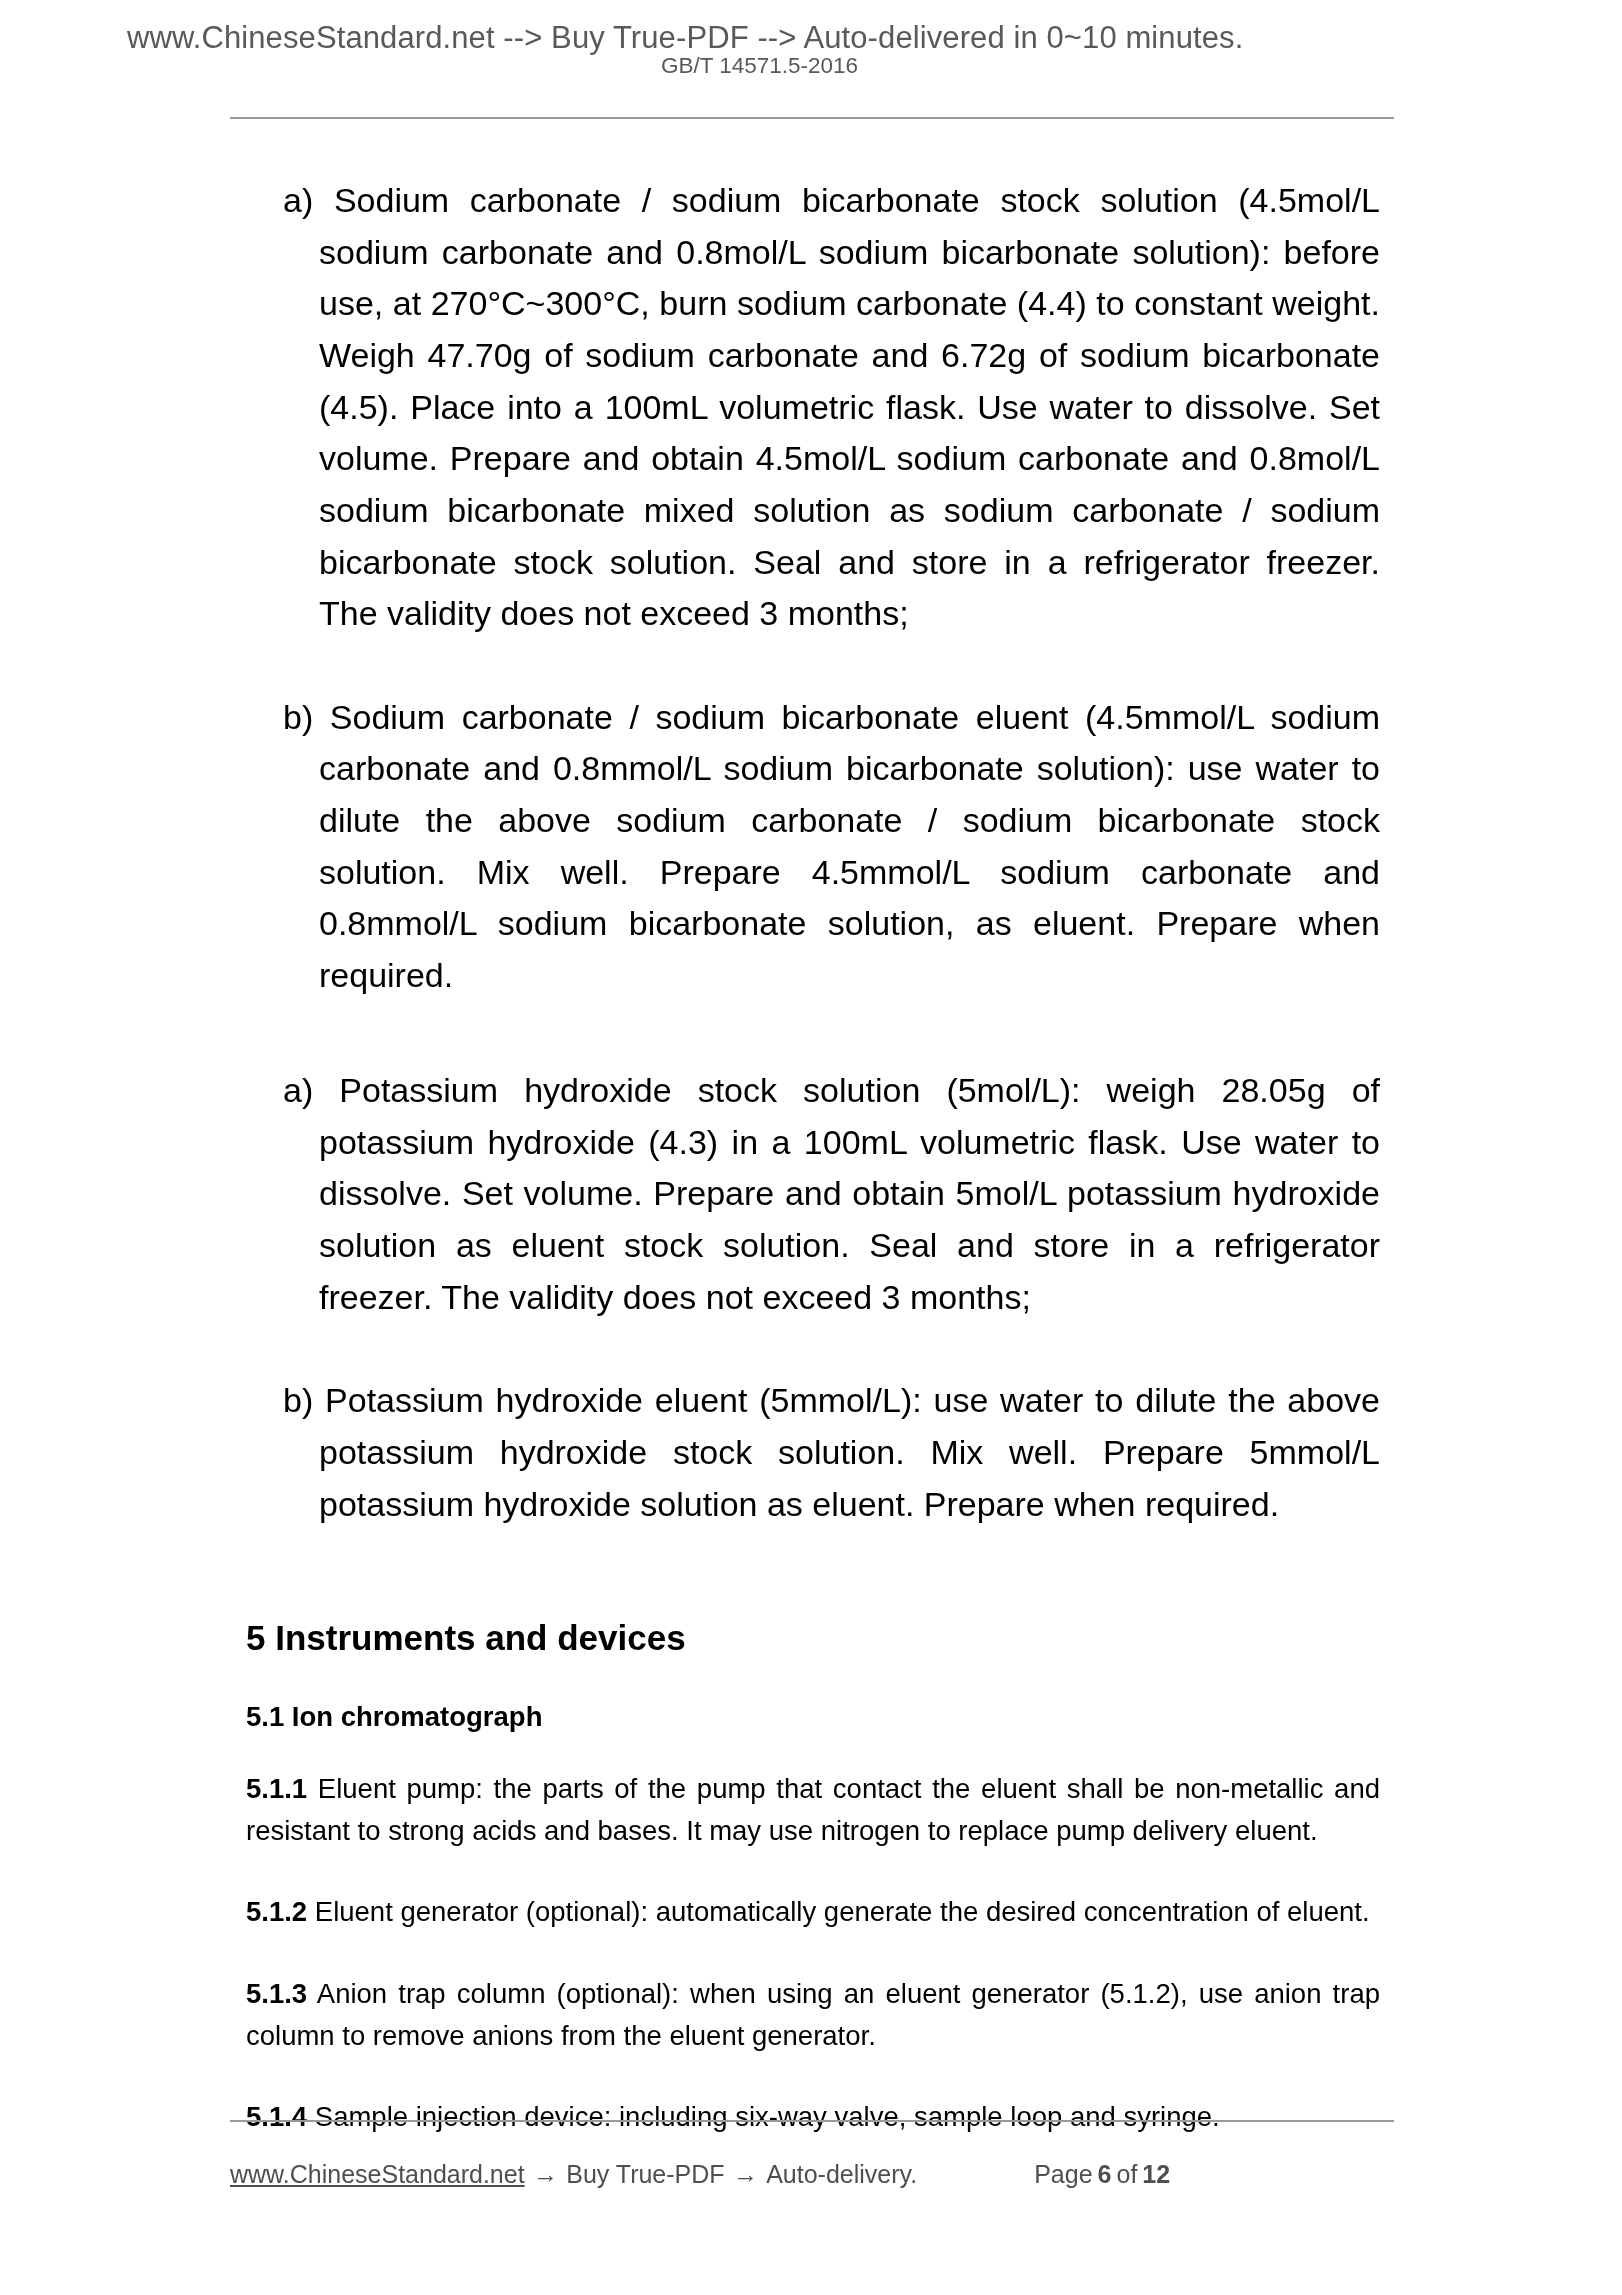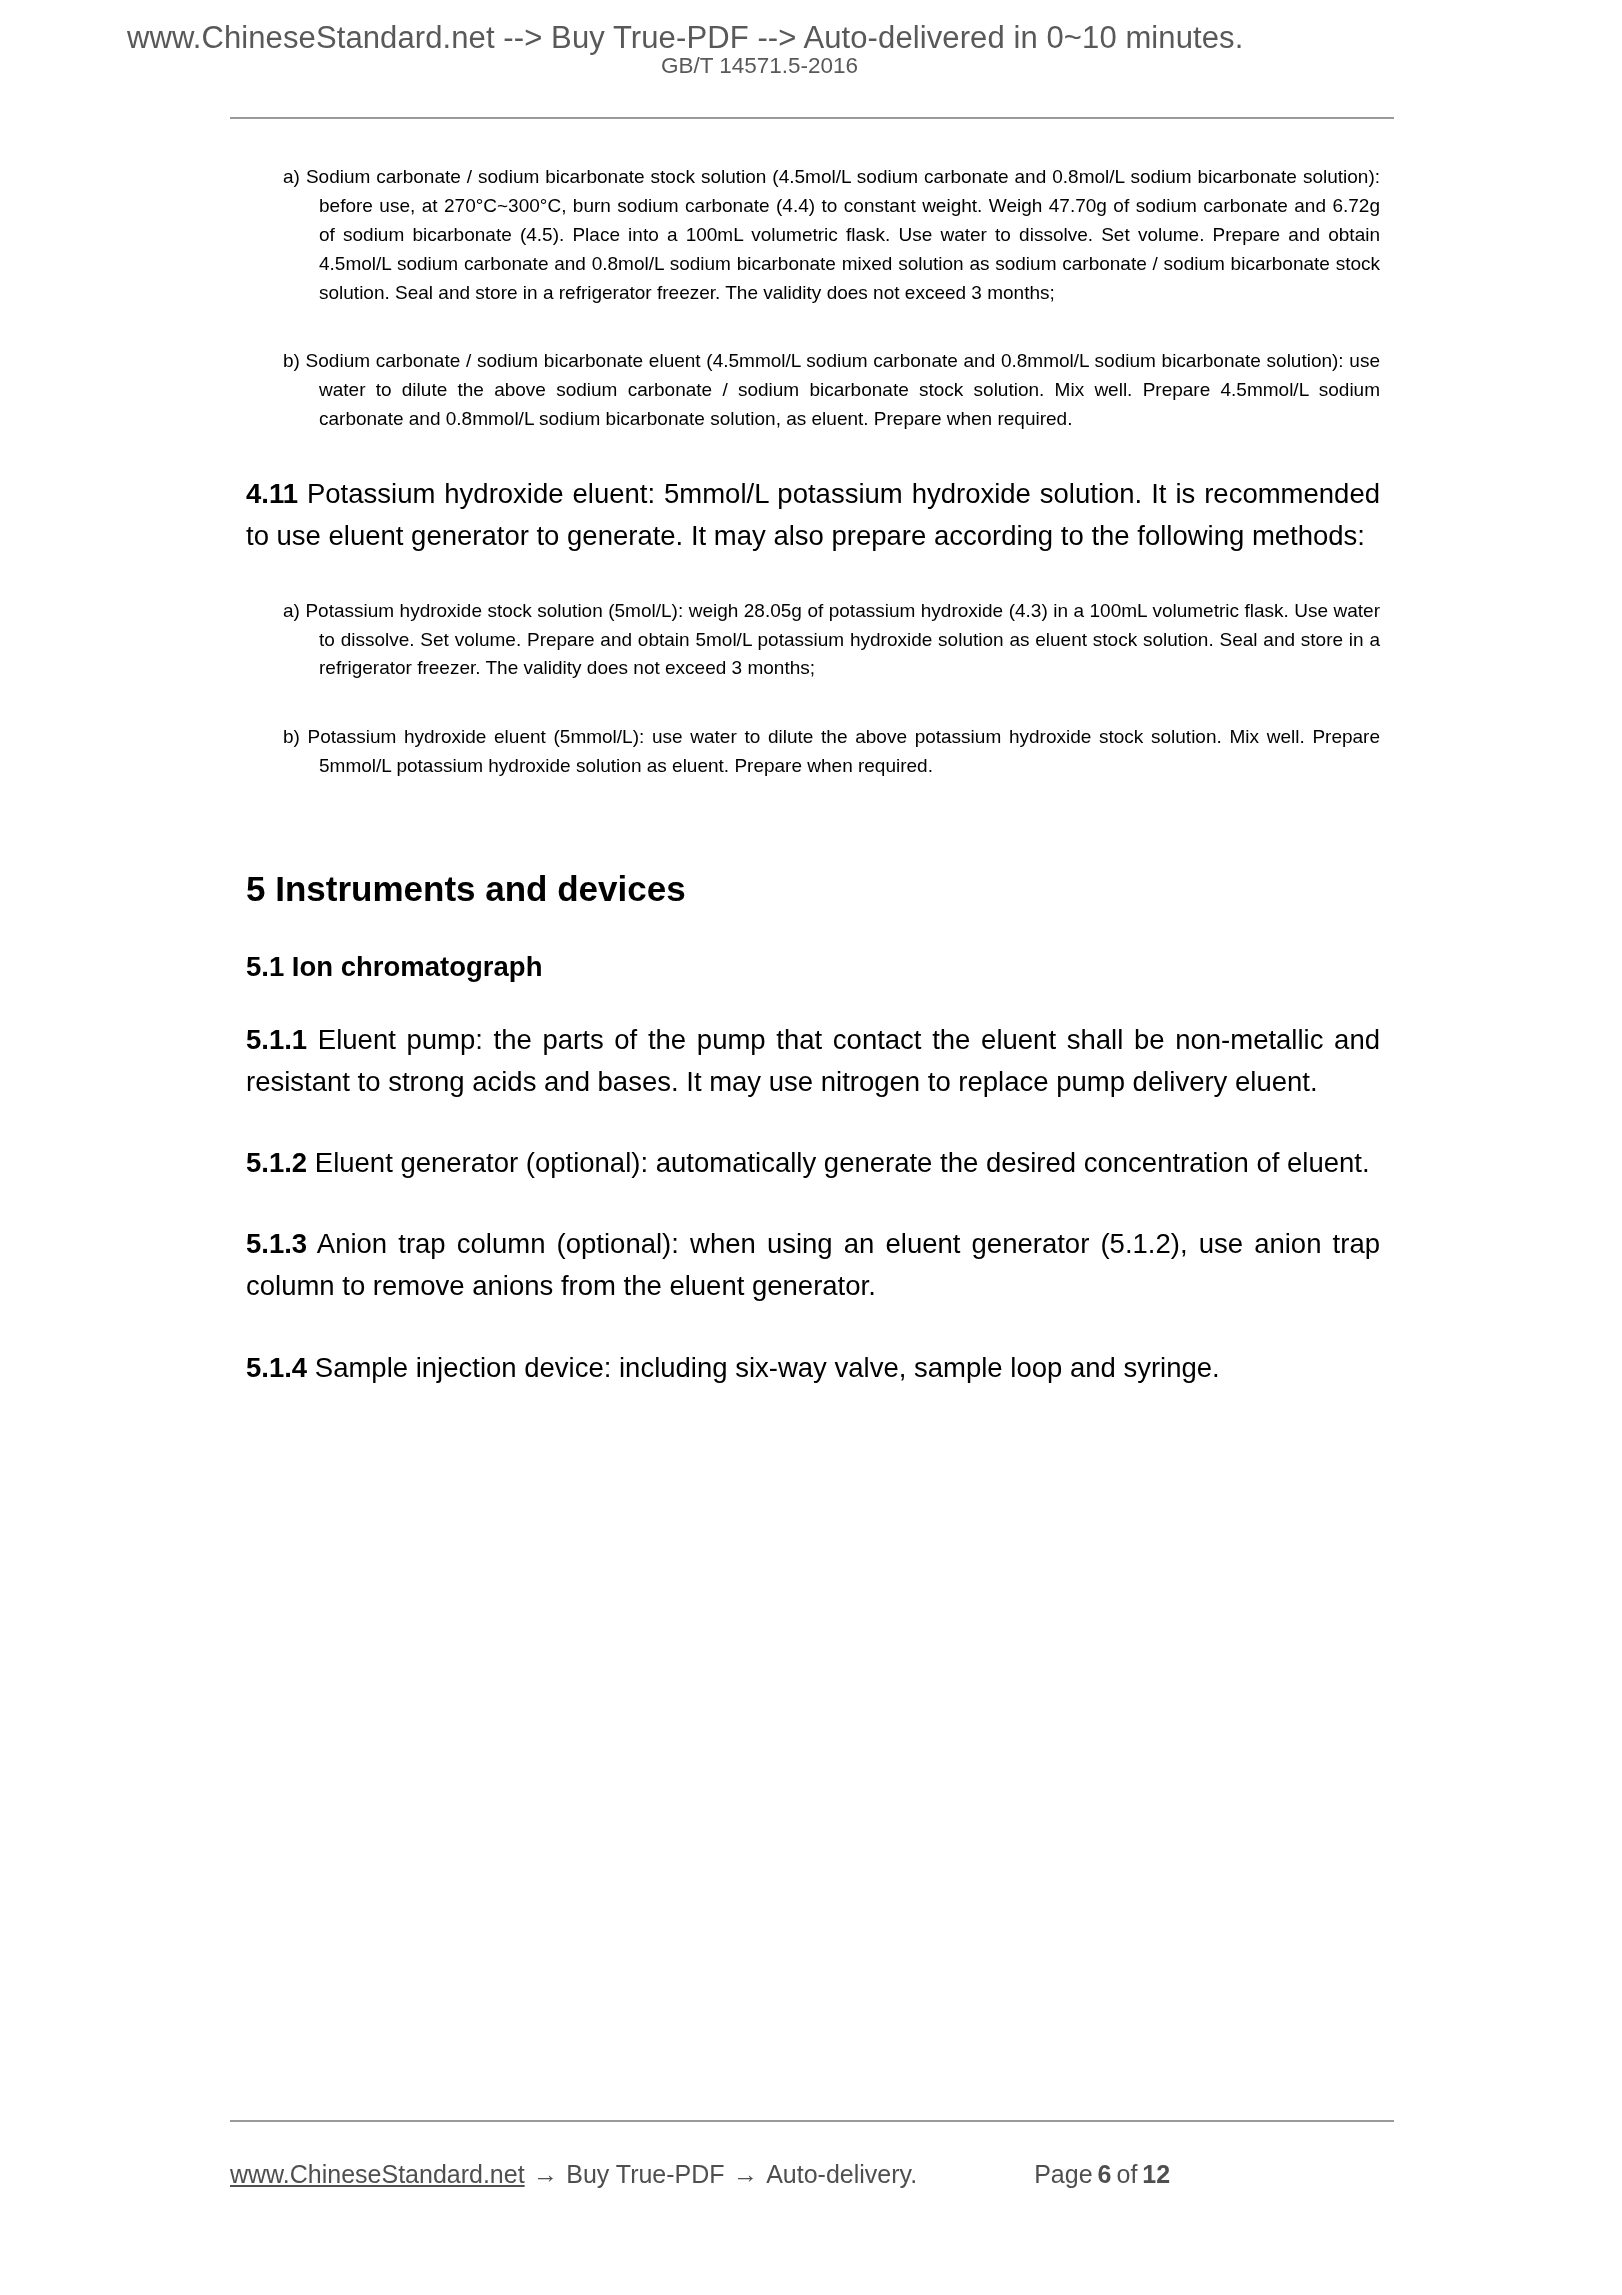--- a/index.html
+++ b/index.html
@@ -69,25 +69,25 @@
     font-size: 27.5px;
     line-height: 1.52;
     text-align: justify;
     text-justify: inter-word;
     color: #000000;
   }
   p.body-para:last-child { margin-bottom: 16px; }
 
   
   .list-item {
-    margin: 0 0 28px 0;
+    margin: 12px 0 28px 0;
     padding-left: 36px;
     margin-left: 37px;
     text-indent: -36px;
-    font-size: 19px;
+    font-size: 34px;
     line-height: 1.52;
     text-align: justify;
     text-justify: inter-word;
     width: 1061px;
   }
   .list-item .marker { }
 
   .gap-sm { height: 11.7px; }
 
   .num { font-weight: bold; }
@@ -170,23 +170,20 @@
 
     <div class="gap-sm"></div>
 
     <div class="list-item">
       <span class="marker">b)</span>
       <span>Sodium carbonate / sodium bicarbonate eluent (4.5mmol/L sodium carbonate and 0.8mmol/L sodium bicarbonate solution): use water to dilute the above sodium carbonate / sodium bicarbonate stock solution. Mix well. Prepare 4.5mmol/L sodium carbonate and 0.8mmol/L sodium bicarbonate solution, as eluent. Prepare when required.</span>
     </div>
 
     <div class="gap-sm"></div>
 
-    <p class="body-para">
-      <span class="num">4.11</span><span> </span><span>Potassium hydroxide eluent: 5mmol/L potassium hydroxide solution. It is recommended to use eluent generator to generate. It may also prepare according to the following methods:</span>
-    </p>
 
     <div class="gap-sm"></div>
 
     <div class="list-item">
       <span class="marker">a)</span>
       <span>Potassium hydroxide stock solution (5mol/L): weigh 28.05g of potassium hydroxide (4.3) in a 100mL volumetric flask. Use water to dissolve. Set volume. Prepare and obtain 5mol/L potassium hydroxide solution as eluent stock solution. Seal and store in a refrigerator freezer. The validity does not exceed 3 months;</span>
     </div>
 
     <div class="gap-sm"></div>
 

